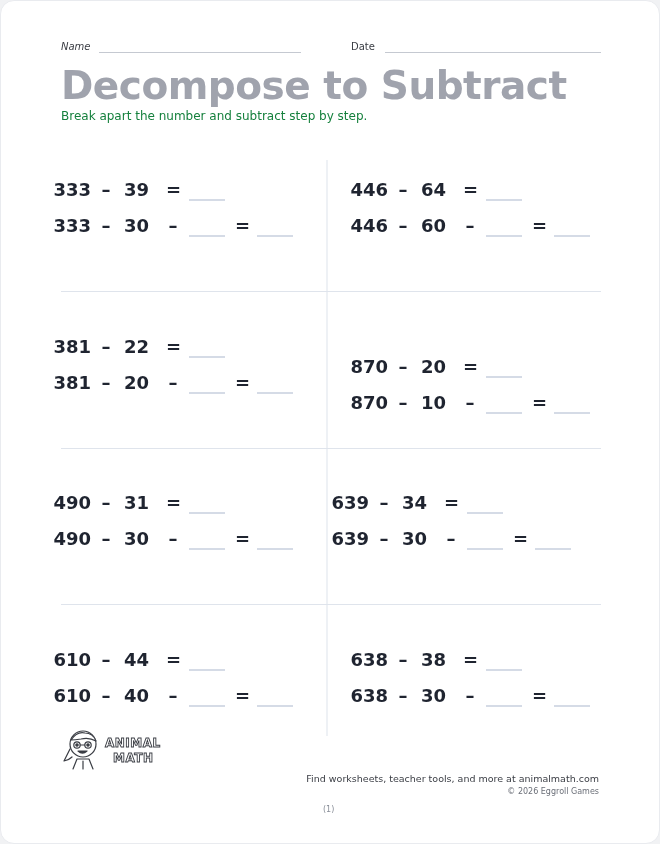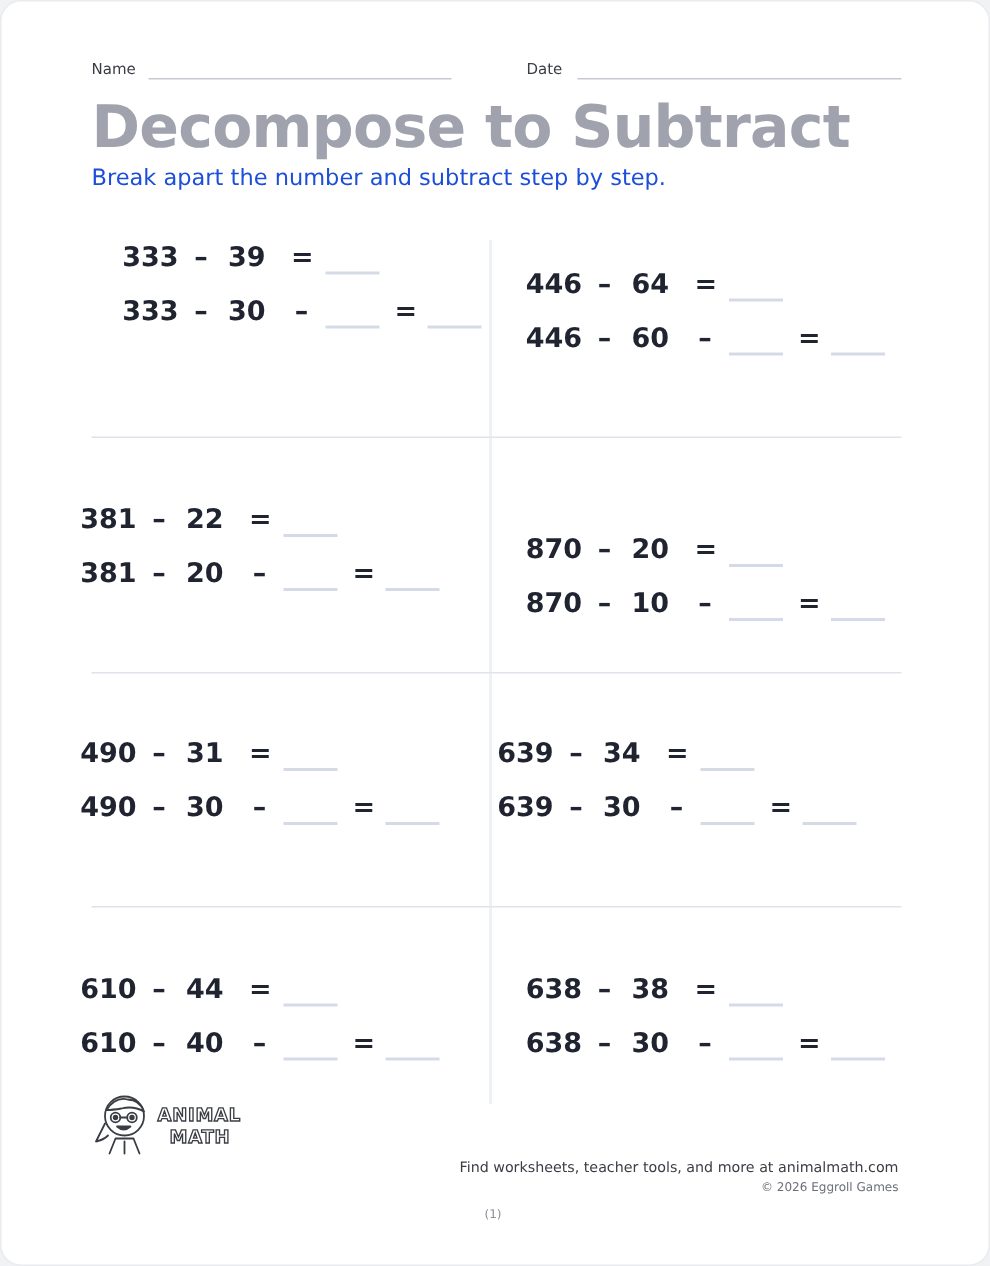--- a/index.html
+++ b/index.html
@@ -1,21 +1,21 @@
 <!DOCTYPE html>
 <html><head>
   <meta charset="utf-8">
   <style>
     html, body { margin: 0; padding: 0; background: #f1f2f4; }
     body { width: 660px; height: 844px; position: relative; overflow: hidden; font-family: "DejaVu Sans", sans-serif; }
     .page { position: absolute; left: 0; top: 0; width: 658px; height: 842px; background: #ffffff; border-radius: 14px; border: 1px solid #e9ebef; }
     .label-small { position: absolute; font-size: 10px; color: #3a3d44; font-family: "DejaVu Sans", sans-serif; }
     .line { position: absolute; height: 1px; background: #c5c9d1; }
     .title { position: absolute; left: 60px; top: 62px; font-size: 39px; font-weight: bold; color: #a0a3ad; letter-spacing: -0.5px; font-family: "DejaVu Sans", sans-serif; white-space: nowrap; }
-    .subtitle { position: absolute; left: 60px; top: 108px; font-size: 15px; color: #1d4ed8; font-family: "DejaVu Sans", sans-serif; white-space: nowrap; }
+    .subtitle { position: absolute; left: 60px; top: 108px; font-size: 12px; color: #15803d; font-family: "DejaVu Sans", sans-serif; white-space: nowrap; }
     .vdiv { position: absolute; left: 325px; top: 159px; width: 2px; height: 576px; background: #eef1f5; }
     .hdiv { position: absolute; left: 60px; width: 540px; height: 1px; background: #dfe4ec; }
     .prob { position: absolute; width: 265px; height: 80px; }
     .row { position: absolute; left: 0; height: 24px; font-size: 18px; font-weight: bold; color: #1f2430; font-family: "DejaVu Sans", sans-serif; }
     .row span { position: absolute; top: 0; white-space: nowrap; }
     .blank { position: absolute; height: 2px; background: #d5dbe6; top: 20px; width: 36px; }
     .n1 { left: 0; width: 38px; text-align: right; }
     .op1 { left: 47px; width: 12px; text-align: center; }
     .n2 { left: 66px; width: 30px; text-align: right; }
     .op2 { left: 113px; width: 14px; text-align: center; }
@@ -26,35 +26,35 @@
     .footer-text { position: absolute; right: 60px; top: 772px; font-size: 9.5px; color: #3a3d44; text-align: right; white-space: nowrap; font-family: "DejaVu Sans", sans-serif; }
     .footer-copy { position: absolute; right: 60px; top: 786px; font-size: 8px; color: #6b6f78; text-align: right; white-space: nowrap; font-family: "DejaVu Sans", sans-serif; }
     .page-num { position: absolute; left: 322px; top: 804px; font-size: 8px; color: #8a8f99; font-family: "DejaVu Sans", sans-serif; }
     .logo-word { font-family: "DejaVu Sans", sans-serif; font-weight: bold; font-size: 12px; fill: #ffffff; stroke: #3a3d44; stroke-width: 0.9; letter-spacing: 0.5px; }
   </style>
 </head>
 <body>
 
 <div class="page">
 
-  <span class="label-small" style="left:60px; top:40px;">Name</span>
+  <span class="label-small" style="left:60px; top:40px;font-style:italic;">Name</span>
   <div class="line" style="left:98px; top:51px; width:202px;"></div>
 
   <span class="label-small" style="left:350px; top:40px;">Date</span>
   <div class="line" style="left:384px; top:51px; width:216px;"></div>
 
   <div class="title">Decompose to Subtract</div>
   <div class="subtitle">Break apart the number and subtract step by step.</div>
 
   <div class="vdiv"></div>
   <div class="hdiv" style="top:290px;"></div>
   <div class="hdiv" style="top:447px;"></div>
   <div class="hdiv" style="top:603px;"></div>
 
-  <div class="prob" style="left:52px; top:160px;margin-left:28px;">
+  <div class="prob" style="left:52px; top:178px;">
     <div class="row" style="top:0;">
       <span class="n1">333</span>
       <span class="op1">–</span>
       <span class="n2">39</span>
       <span class="op2">=</span>
       <div class="blank b1"></div>
     </div>
     <div class="row" style="top:36px;">
       <span class="n1">333</span>
       <span class="op1">–</span>

